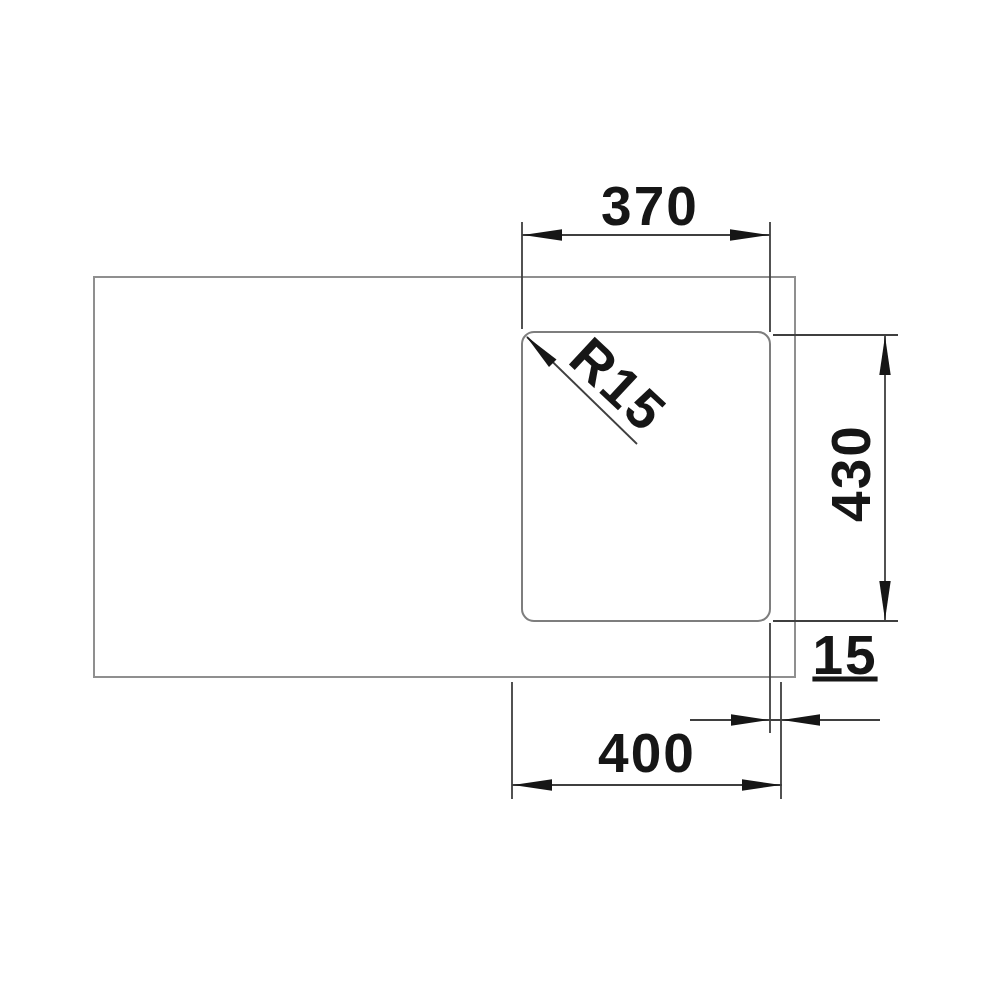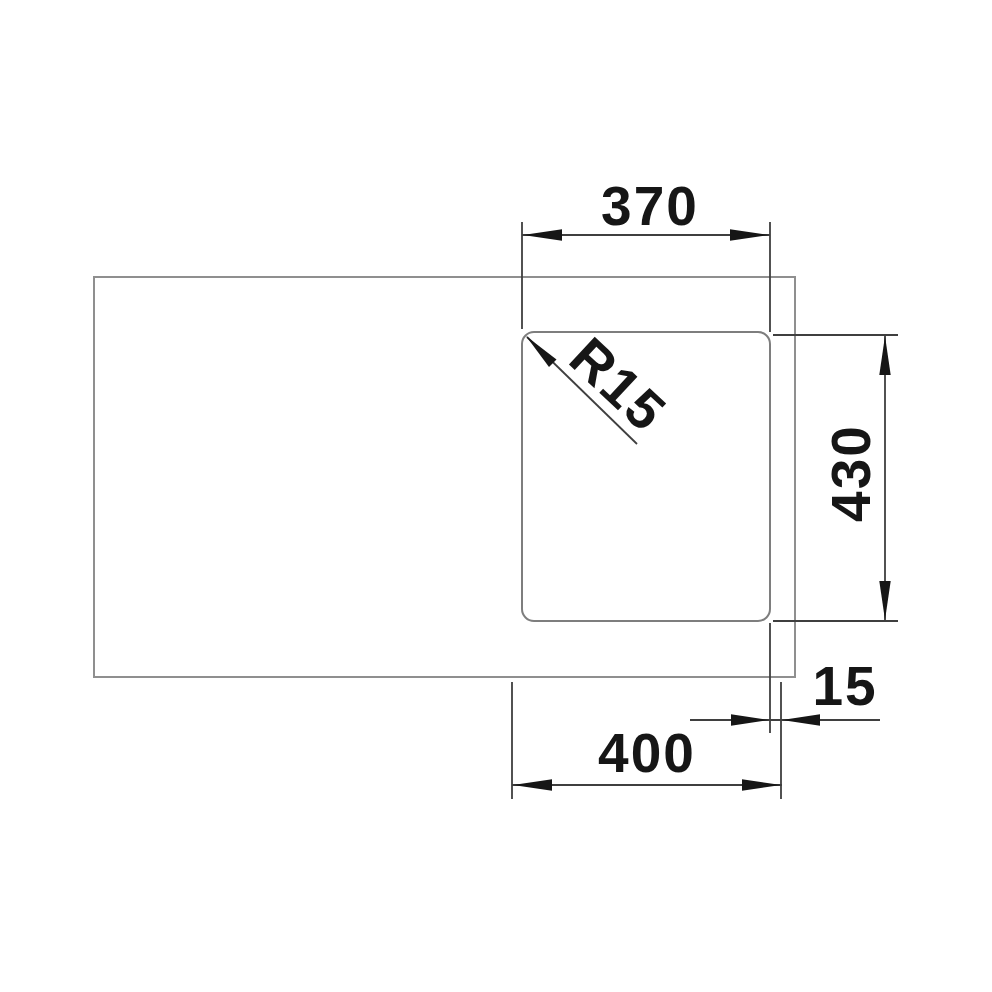--- a/index.html
+++ b/index.html
@@ -107,17 +107,17 @@
       <polygon points="781,785 742,779.3 742,790.7" class="arrow"></polygon>
     </g>
   </svg>
 
   <div class="dim-label" style="left:650px; top:206px;">370</div>
 
   <div class="dim-label rot-45" style="left:618px; top:385px;">R15</div>
 
   <div class="dim-label rot-ccw90" style="left:851px; top:473px;">430</div>
 
-  <div class="dim-label" style="left:845px; top:686px;">15</div>
+  <div class="dim-label" style="left:845px; top:655px;text-decoration:underline;">15</div>
 
   <div class="dim-label" style="left:647px; top:753px;text-align:center;">400</div>
 
 </div>
 
 </body></html>

